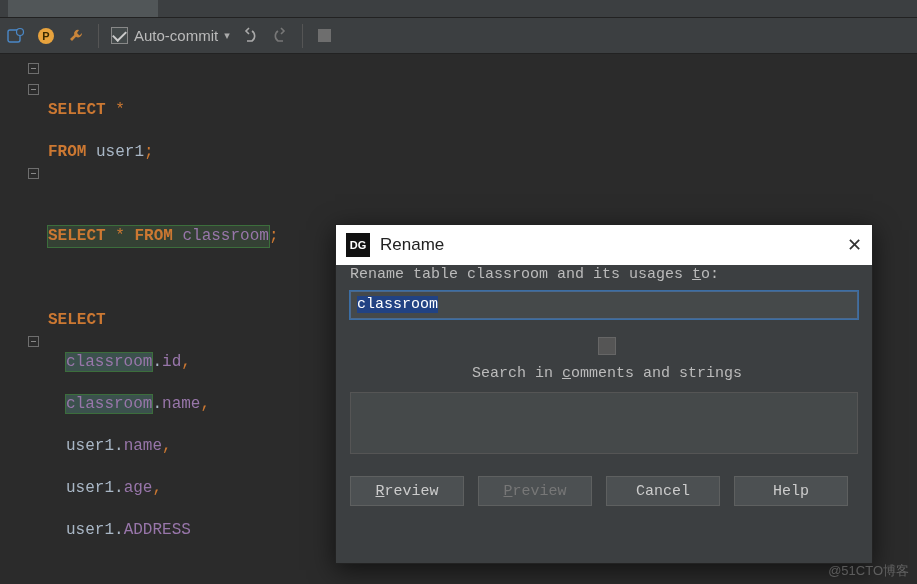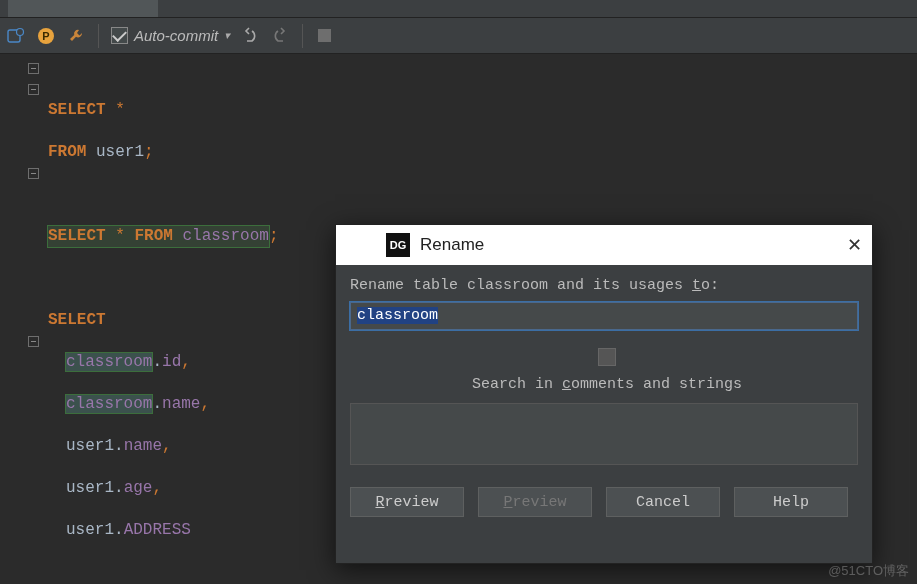--- a/index.html
+++ b/index.html
@@ -17,21 +17,21 @@
     display: inline-block; height: 17px; width: 150px;
     background: #515658; margin-left: 8px;
   }
   .toolbar {
     height: 36px; background: #3c3f41;
     border-bottom: 1px solid #222;
     display: flex; align-items: center; padding: 0 6px; gap: 10px;
   }
   .tb-icon { width: 20px; height: 20px; display: flex; align-items: center; justify-content: center; }
   .tb-sep { width: 1px; height: 24px; background: #555; margin: 0 2px; }
-  .autocommit { display: flex; align-items: center; gap: 6px; color: #bbb; font-size: 15px; font-style: italic; }
+  .autocommit { display: flex; align-items: center; gap: 6px; color: #bbb; font-size: 15px; }
   .chk {
     width: 17px; height: 17px; border: 1px solid #888; background: #43494a;
     display: flex; align-items: center; justify-content: center;
   }
   .chk.checked::after {
     content: ""; width: 11px; height: 6px;
     border-left: 2px solid #ccc; border-bottom: 2px solid #ccc;
     transform: rotate(-45deg) translate(1px,-1px);
   }
   .stop-square { width: 13px; height: 13px; background: #6e6e6e; }
@@ -79,24 +79,23 @@
   .dlg-title {
     height: 40px; background: #fff; color: #222;
     display: flex; align-items: center; padding: 0 10px;
     font-size: 17px;
   }
   .dg-badge {
     width: 24px; height: 24px; background: #111; color: #fff;
     display: flex; align-items: center; justify-content: center;
     font-size: 11px; font-weight: bold; margin-right: 10px;
     font-family: Arial, sans-serif;
-    margin-left: 40px;
   }
   .dlg-close { margin-left: auto; font-size: 18px; color: #333; cursor: pointer; }
-  .dlg-body { padding: 12px 14px 10px 14px; font-family: "Consolas","Courier New",monospace; font-size: 15px; color: #bbb; display: flex; flex-direction: column; }
+  .dlg-body { padding: 1px 14px 10px 14px; font-family: "Consolas","Courier New",monospace; font-size: 15px; color: #bbb; display: flex; flex-direction: column; }
   .dlg-body .label { margin-bottom: 8px; }
   .u { text-decoration: underline; }
   .dlg-input {
     border: 1px solid #4a688c;
     background: #45494a;
     padding: 4px 6px; height: 28px;
     font-family: inherit; font-size: 15px; color: #ccc;
     box-shadow: 0 0 0 1px #3b6ea5;
     position: relative;
   }

